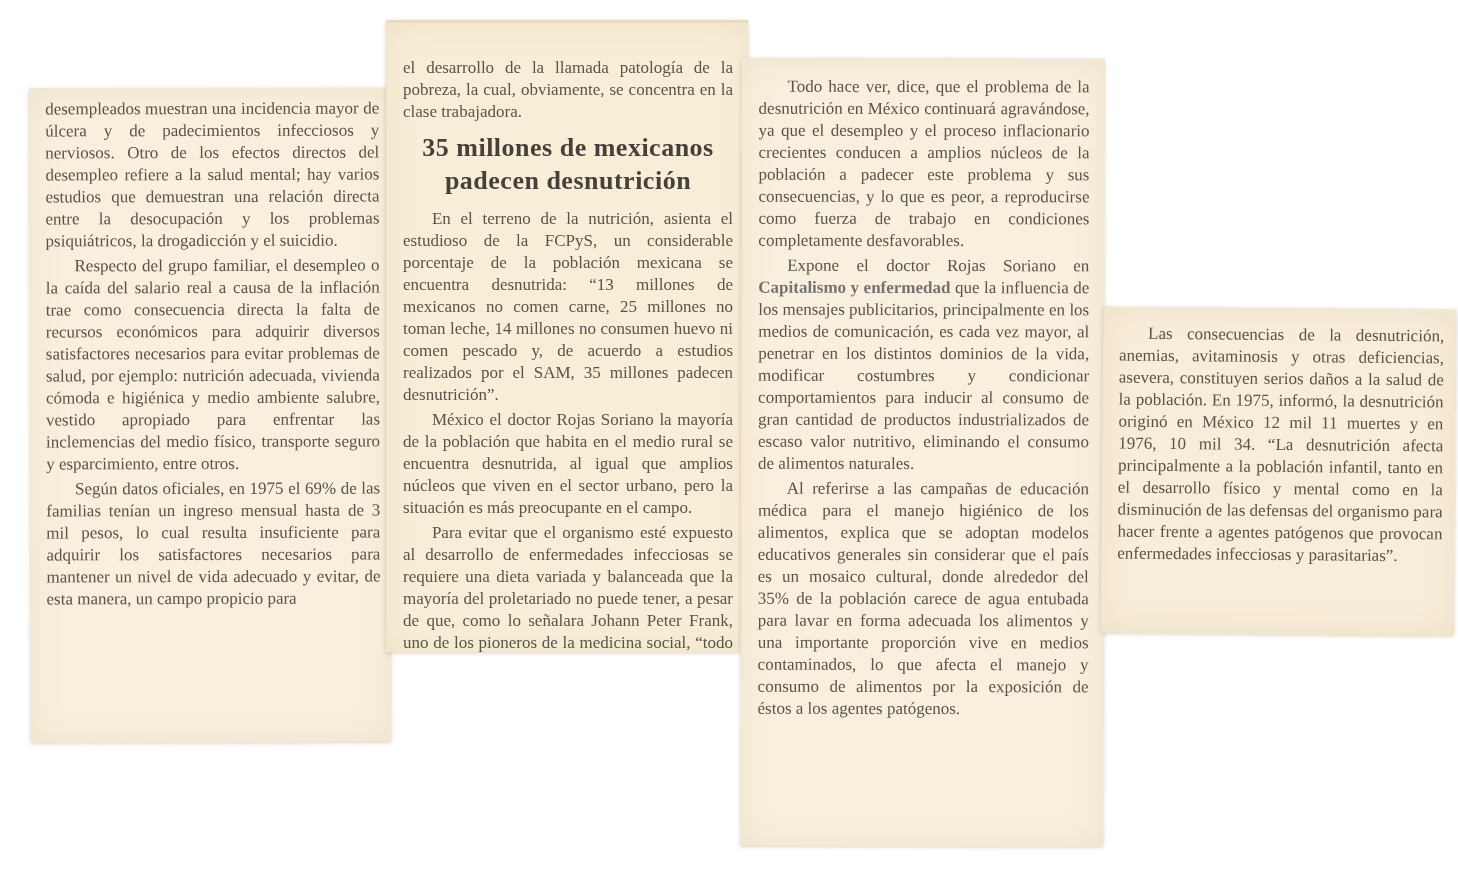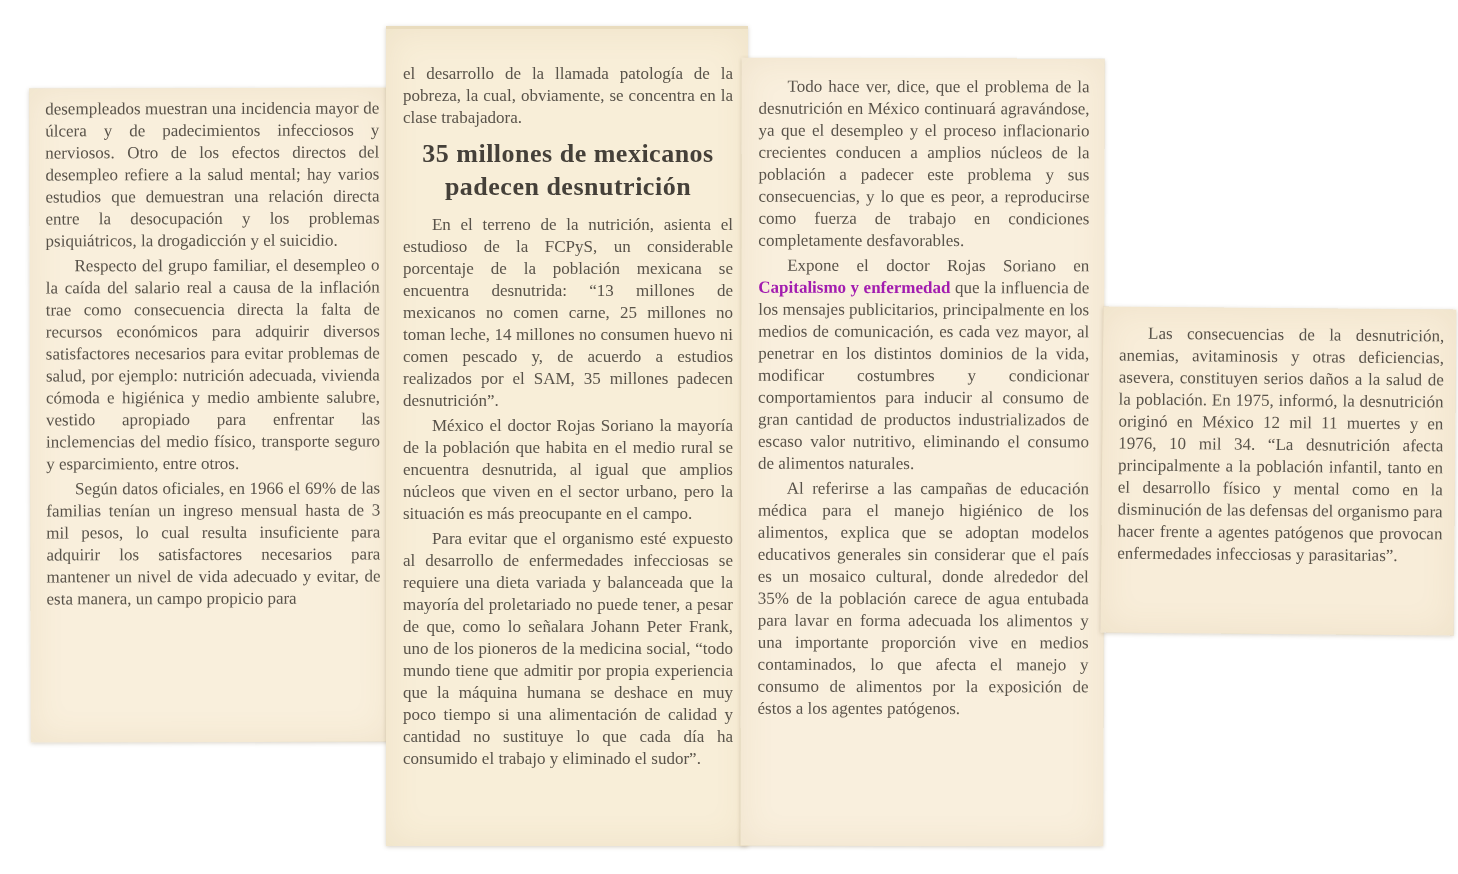--- a/index.html
+++ b/index.html
@@ -26,21 +26,21 @@
   }
   .clipping p { margin: 0 0 3px 0; }
   .clipping p.indent { text-indent: 1.7em; }
   #clip-left {
     left: 30px; top: 88px; width: 360px; height: 654px;
     padding: 10px 10px 6px 16px;
     background: #f9efdc;
     transform: rotate(-0.15deg);
   }
   #clip-center-left {
-    left: 386px; top: 26px; width: 362px; height: 820px;
+    left: 386px; top: 20px; width: 362px; height: 632px;
     padding: 34px 15px 6px 17px;
     background: #f8eed8;
     border-top: 3px solid #e9dcbe;
   }
   #clip-center-right {
     left: 741px; top: 58px; width: 363px; height: 788px;
     padding: 18px 15px 6px 17px;
     background: #f9efdd;
     transform: rotate(0.1deg);
   }
@@ -53,31 +53,31 @@
   .headline {
     font-size: 26px;
     line-height: 33px;
     font-weight: bold;
     text-align: center;
     text-indent: 0;
     color: #454039;
     margin: 8px 0 11px 0;
     letter-spacing: 0.5px;
   }
-  .book-title { font-weight: bold; color: #a21caf; }
+  .book-title { font-weight: bold; color: #737373; }
 </style>
 </head>
 <body>
 
 <div class="page">
 
   <article class="clipping" id="clip-left">
     <p>desempleados muestran una incidencia mayor de úlcera y de padecimientos infecciosos y nerviosos. Otro de los efectos directos del desempleo refiere a la salud mental; hay varios estudios que demuestran una relación directa entre la desocupación y los problemas psiquiátricos, la drogadicción y el suicidio.</p>
     <p class="indent">Respecto del grupo familiar, el desempleo o la caída del salario real a causa de la inflación trae como consecuencia directa la falta de recursos económicos para adquirir diversos satisfactores necesarios para evitar problemas de salud, por ejemplo: nutrición adecuada, vivienda cómoda e higiénica y medio ambiente salubre, vestido apropiado para enfrentar las inclemencias del medio físico, transporte seguro y esparcimiento, entre otros.</p>
-    <p class="indent">Según datos oficiales, en 1966 el 69% de las familias tenían un ingreso mensual hasta de 3 mil pesos, lo cual resulta insuficiente para adquirir los satisfactores necesarios para mantener un nivel de vida adecuado y evitar, de esta manera, un campo propicio para</p>
+    <p class="indent">Según datos oficiales, en 1975 el 69% de las familias tenían un ingreso mensual hasta de 3 mil pesos, lo cual resulta insuficiente para adquirir los satisfactores necesarios para mantener un nivel de vida adecuado y evitar, de esta manera, un campo propicio para</p>
   </article>
 
   <article class="clipping" id="clip-center-left">
     <p>el desarrollo de la llamada patología de la pobreza, la cual, obviamente, se concentra en la clase trabajadora.</p>
     <h1 class="headline">35 millones de mexicanos padecen desnutrición</h1>
     <p class="indent">En el terreno de la nutrición, asienta el estudioso de la FCPyS, un considerable porcentaje de la población mexicana se encuentra desnutrida: “13 millones de mexicanos no comen carne, 25 millones no toman leche, 14 millones no consumen huevo ni comen pescado y, de acuerdo a estudios realizados por el SAM, 35 millones padecen desnutrición”.</p>
     <p class="indent">México el doctor Rojas Soriano la mayoría de la población que habita en el medio rural se encuentra desnutrida, al igual que amplios núcleos que viven en el sector urbano, pero la situación es más preocupante en el campo.</p>
     <p class="indent">Para evitar que el organismo esté expuesto al desarrollo de enfermedades infecciosas se requiere una dieta variada y balanceada que la mayoría del proletariado no puede tener, a pesar de que, como lo señalara Johann Peter Frank, uno de los pioneros de la medicina social, “todo mundo tiene que admitir por propia experiencia que la máquina humana se deshace en muy poco tiempo si una alimentación de calidad y cantidad no sustituye lo que cada día ha consumido el trabajo y eliminado el sudor”.</p>
   </article>
 

